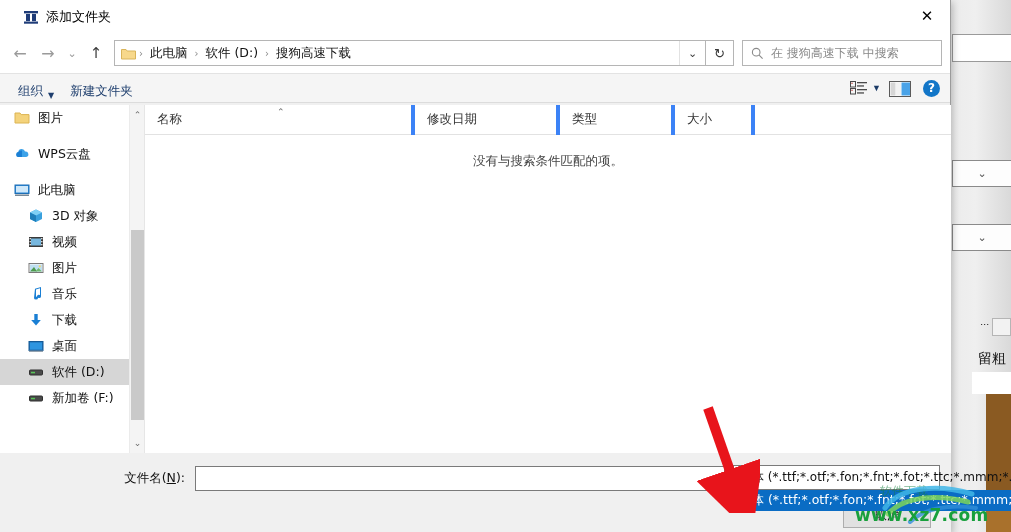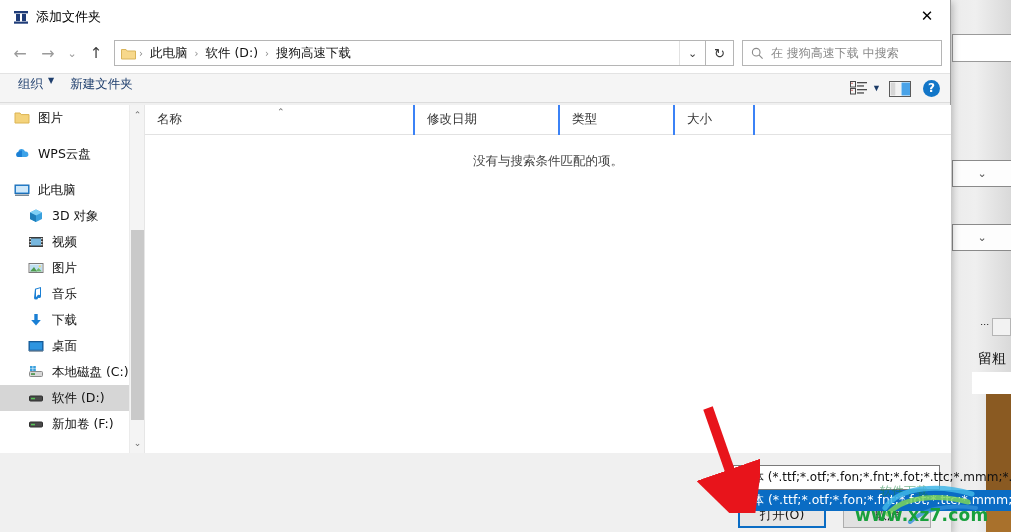--- a/index.html
+++ b/index.html
@@ -47,21 +47,21 @@
   }
 
   
   .dialog {
     position: absolute; left: 0; top: 0; width: 951px; height: 532px;
     background: #f0f0f0; border: 1px solid #9b9b9b; border-left: none; border-top: none;
     box-shadow: 2px 2px 7px rgba(0,0,0,.22);
   }
   .titlebar {
     position: relative; height: 33px; background: #ffffff;
-    display: flex; align-items: center; padding-left: 12px;
+    display: flex; align-items: center; padding-left: 22px;
   }
   .title-icon { width: 18px; height: 18px; position: relative; flex: none; margin-right: 6px; }
   .title-text {
     font-size: 13px; color: #000; font-family: "DejaVu Sans", sans-serif;
   }
   .close-btn {
     position: absolute; right: 0; top: 0; width: 46px; height: 32px;
     display: flex; align-items: center; justify-content: center;
     color: #000; font-size: 15px; font-family: "DejaVu Sans", sans-serif;
     cursor: default; background: transparent;
@@ -107,21 +107,21 @@
   .search-ph { font-size: 12px; color: #888; font-family:"DejaVu Sans", sans-serif; white-space: nowrap;}
 
   
   .cmdbar {
     height: 30px; background:#f5f5f5; border-top: 1px solid #e3e3e3;
     border-bottom: 1px solid #dcdcdc;
     display:flex; align-items:center; padding: 0 10px;
   }
   .cmd-item {
     font-size: 12.5px; color:#1f3f6e; font-family:"DejaVu Sans", sans-serif;
-    padding: 0 8px; display:flex; align-items:flex-start; gap:5px; height: 24px;
+    padding: 0 8px; display:flex; align-items:flex-end; gap:5px; height: 24px;
   }
   .cmd-caret { font-size: 8px; color:#1f3f6e; }
   .cmd-spacer { flex:1; }
   .view-ico { width:18px; height:14px; position:relative; margin:0 4px;}
   .pane-ico { width:20px; height:15px; position:relative; margin:0 8px;}
   .help-ico {
     width:17px; height:17px; border-radius:50%; background:#1276c8;
     color:#fff; font-size:12px; font-weight:bold; display:flex;
     align-items:center; justify-content:center; margin-left: 6px;
     font-family:"DejaVu Sans", sans-serif;
@@ -161,21 +161,21 @@
   }
 
   .filelist { flex:1; position:relative; background:#fff; }
   .col-head {
     display:flex; height: 30px; border-bottom: 1px solid #e2e2e2;
     align-items:center; position:relative;
   }
   .col {
     height: 30px; display:flex; align-items:center; padding-left: 12px;
     font-size: 12.5px; color:#333; font-family:"DejaVu Sans", sans-serif;
-    border-right: 2px solid #3b82f6; position: relative;
+    border-right: 4px solid #3b82f6; position: relative;
   }
   .sort-caret {
     position:absolute; font-size: 9px; color:#666; left: 132px; top: 2px;
   }
   .empty-msg {
     position:absolute; left:0; right:0; top: 48px; text-align:center;
     font-size: 12.5px; color:#444; font-family:"DejaVu Sans", sans-serif;
   }
 
   
@@ -444,33 +444,20 @@
           <span class="nav-ico">
             <svg width="16" height="16" viewBox="0 0 16 16">
               <rect x="1" y="3.5" width="14" height="9" fill="#1e6fb5" stroke="#155a96" stroke-width="1"></rect>
               <rect x="2" y="4.5" width="12" height="7" fill="#2e95e0"></rect>
               <rect x="1" y="12.6" width="14" height="1.3" fill="#8a9aa8"></rect>
             </svg>
           </span>
           <span>桌面</span>
         </div>
 
-        <div class="nav-item indent">
-          <span class="nav-ico">
-            <svg width="16" height="16" viewBox="0 0 16 16">
-              <rect x="1.5" y="7.5" width="13" height="5" rx="1" fill="#d8d8d8" stroke="#8a8a8a" stroke-width="1"></rect>
-              <rect x="3" y="9.3" width="4" height="1.5" fill="#3a8a3a"></rect>
-              <rect x="2" y="2" width="2.6" height="2.6" fill="#3aa0dd"></rect>
-              <rect x="5.2" y="2" width="2.6" height="2.6" fill="#3aa0dd"></rect>
-              <rect x="2" y="5" width="2.6" height="2" fill="#3aa0dd"></rect>
-              <rect x="5.2" y="5" width="2.6" height="2" fill="#3aa0dd"></rect>
-            </svg>
-          </span>
-          <span>本地磁盘 (C:)</span>
-        </div>
 
         <div class="nav-item indent selected">
           <span class="nav-ico">
             <svg width="16" height="16" viewBox="0 0 16 16">
               <rect x="1.5" y="6" width="13" height="5" rx="1" fill="#4a4a4a" stroke="#2f2f2f" stroke-width="1"></rect>
               <rect x="3" y="7.8" width="4" height="1.5" fill="#58c558"></rect>
             </svg>
           </span>
           <span>软件 (D:)</span>
         </div>
@@ -500,27 +487,30 @@
           </span>
           <span class="col" style="width:145px;">修改日期</span>
           <span class="col" style="width:115px;">类型</span>
           <span class="col" style="width:80px;">大小</span>
         </div>
         <div class="empty-msg">没有与搜索条件匹配的项。</div>
       </div>
     </div>
 
     <div class="footer">
+      <div class="fname-row">
+        <span class="fname-label"><span>文件名(</span><u>N</u><span>):</span></span>
+        <span class="fname-input"></span>
+      </div>
 
       <div class="ftype-combo">
         <span class="ftype-text">字体 (*.ttf;*.otf;*.fon;*.fnt;*.fot;*.ttc;*.mmm;*.pfm)</span>
 
       </div>
 
-      <span class="btn primary">打开(O)</span>
       <span class="btn cancel">取消</span>
     </div>
   </div>
 
   <div class="ftype-tooltip">字体 (*.ttf;*.otf;*.fon;*.fnt;*.fot;*.ttc;*.mmm;*.pfm)</div>
 
   <span class="wm-ghost">软件下载</span>
   <span class="wm-swirl">
     <svg width="120" height="48" viewBox="0 0 120 48">
       <path d="M5 30 C20 8, 60 6, 92 16" fill="none" stroke="#3fb6e8" stroke-width="5" stroke-linecap="round" opacity="0.85"></path>

